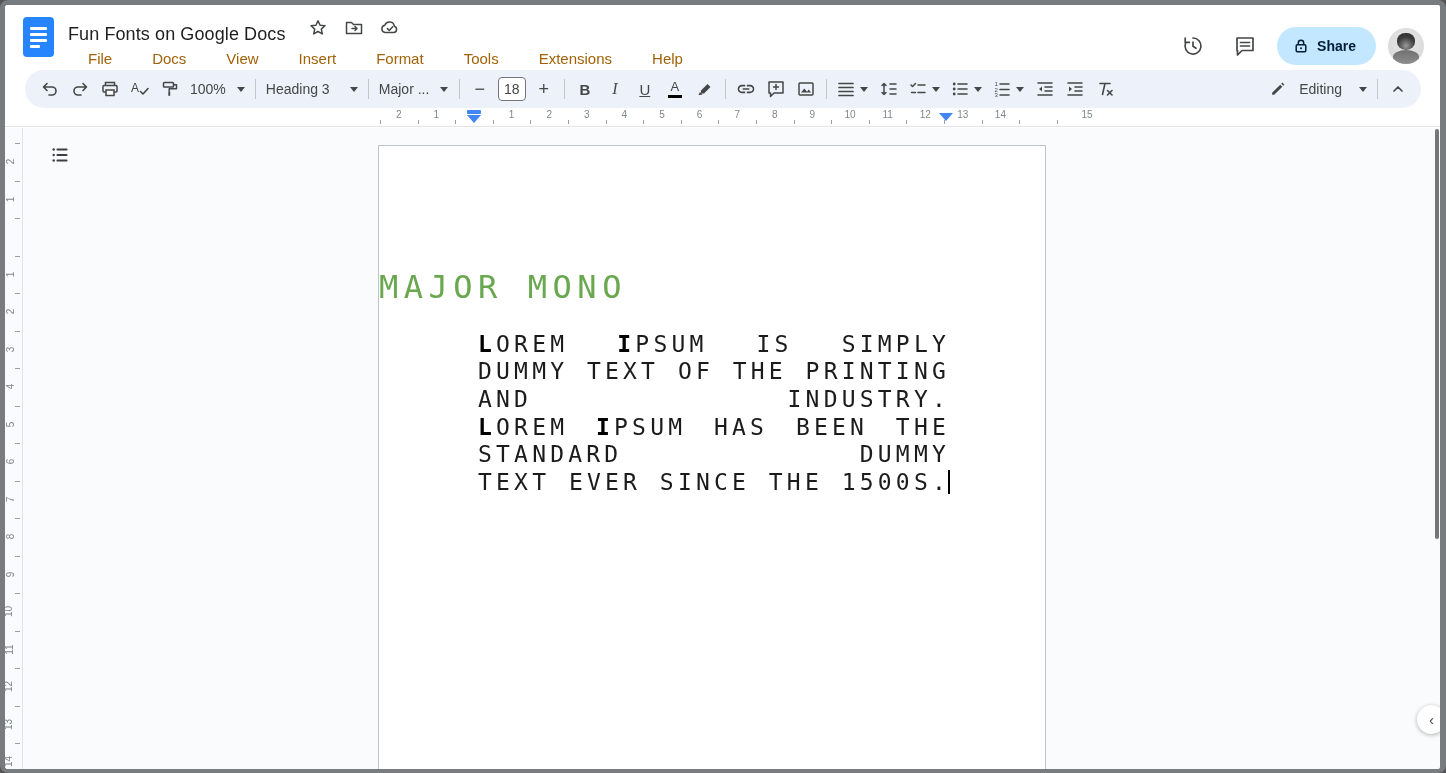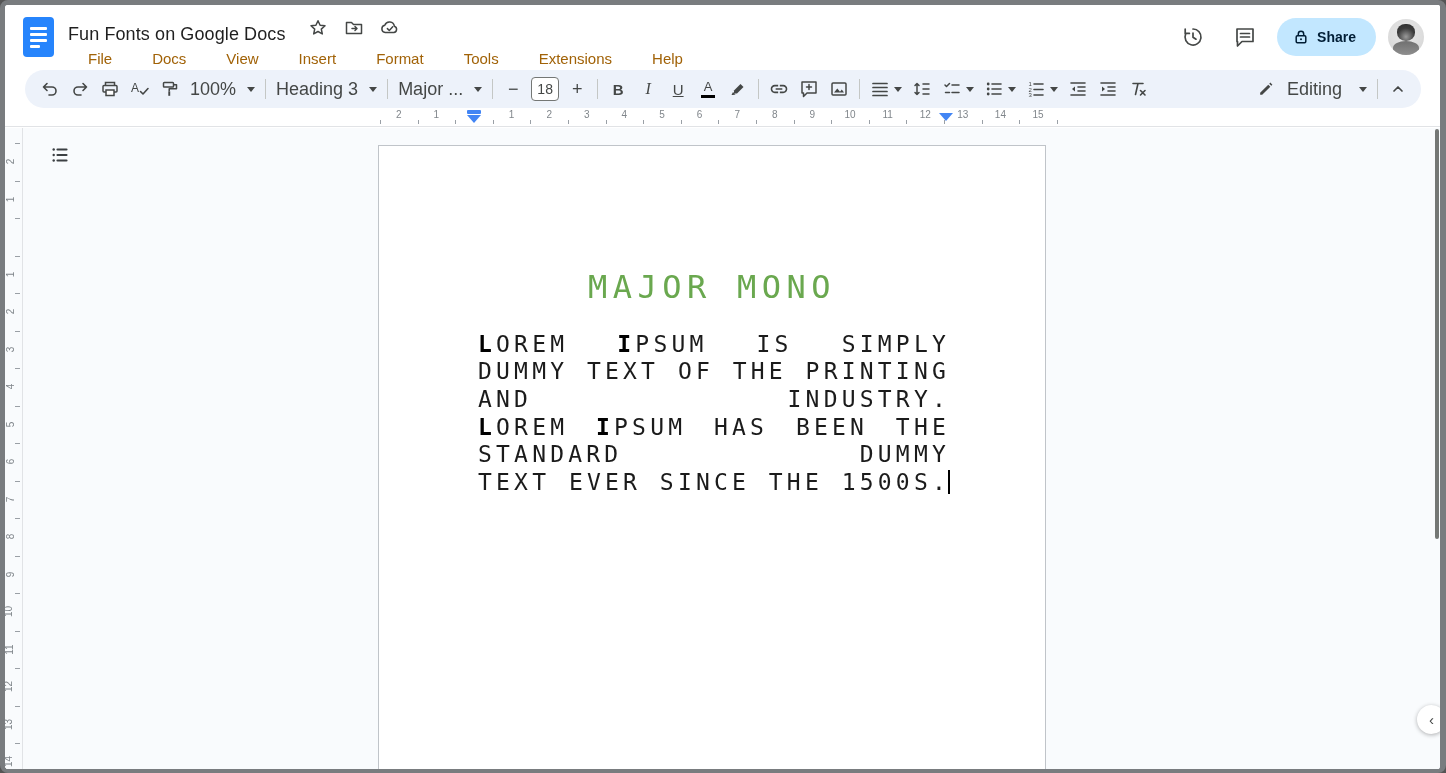--- a/index.html
+++ b/index.html
@@ -13,58 +13,58 @@
   
   .header { position:absolute; left:0; top:0; width:1435px; height:64px; background:#fff; display:flex; align-items:flex-start; }
   .docs-logo { width:31px; height:40px; margin:12px 0 0 18px; border-radius:4px; background:#2684fc; position:relative; flex:none; }
   .docs-logo .ln { position:absolute; left:7px; height:3px; background:#fff; border-radius:1px; }
   .title-col { margin-left:14px; padding-top:11px; }
   .doc-title { font-size:18px; color:#1f1f1f; letter-spacing:.1px; display:inline-block; }
   .title-icons { display:inline-flex; gap:12px; margin-left:16px; vertical-align:2px; }
   .icon-btn { width:24px; height:24px; display:flex; align-items:center; justify-content:center; border-radius:50%; cursor:pointer; }
   .menu-bar { display:flex; gap:8px; margin-top:3px; margin-left:-6px; }
   .menu-item { font-size:15px; color:#a16207; padding:2px 6px; border-radius:4px; cursor:pointer;margin-left:20px; }
-  .header-right { margin-left:auto; display:flex; align-items:center; gap:12px; padding:12px 16px 0 0; }
+  .header-right { margin-left:auto; display:flex; align-items:center; gap:12px; padding:21px 16px 0 0; }
   .round-btn { width:40px; height:40px; border-radius:50%; display:flex; align-items:center; justify-content:center; cursor:pointer; }
   .share-btn { height:38px; background:#c2e7ff; color:#001d35; border:none; border-radius:19px;
     display:flex; align-items:center; gap:8px; padding:0 20px 0 16px; font-size:14px; font-weight:bold;
     font-family:"Liberation Sans",sans-serif; cursor:pointer; }
   .avatar { width:36px; height:36px; border-radius:50%; overflow:hidden; position:relative;
     background:radial-gradient(circle at 50% 40%, #e8e8e8 0%, #dcdcdc 60%, #cfcfcf 100%); flex:none; cursor:pointer; }
   .avatar::before { content:""; position:absolute; left:9px; top:5px; width:18px; height:17px; border-radius:45% 45% 48% 48%;
     background:radial-gradient(circle at 50% 75%, #9a9a9a 0%, #3c3c3c 55%, #2a2a2a 100%); }
   .avatar::after { content:""; position:absolute; left:5px; top:22px; width:26px; height:14px; border-radius:50% 50% 0 0;
     background:linear-gradient(#707070,#8e8e8e); }
   
   .toolbar { position:absolute; left:20px; top:65px; width:1396px; height:38px; background:#edf2fa;
     border-radius:19px; display:flex; align-items:center; padding:0 8px 0 10px; }
   .tb-btn { height:28px; min-width:28px; border-radius:4px; display:flex; align-items:center; justify-content:center;
     cursor:pointer; flex:none; margin:0 1px; color:#444746; }
-  .tb-text { font-size:18px; padding:0 4px; gap:6px; }
+  .tb-text { font-size:14px; padding:0 4px; gap:6px; }
   .tb-sep { width:1px; height:20px; background:#c4c7c5; margin:0 5px; flex:none; }
   .caret { width:0; height:0; border-left:4px solid transparent; border-right:4px solid transparent; border-top:5px solid #444746; margin-left:5px; }
   .glyph { font-size:15px; color:#444746; font-family:"Liberation Sans",sans-serif; }
   .size-box { width:28px; height:24px; border:1px solid #747775; border-radius:4px; background:#fff;
     font-size:14px; display:flex; align-items:center; justify-content:center; margin:0 3px; cursor:text; }
   .spacer { flex:1; }
   
   .rulerbar { position:absolute; left:0; top:103px; width:1435px; height:19px; background:#fff; border-bottom:1px solid #e1e3e6; }
   .rnum { position:absolute; top:1px; font-size:10px; color:#80868b; transform:translateX(-50%); }
   .rtick { position:absolute; bottom:2px; width:1px; height:4px; background:#9aa0a6; }
   .ind-bar { position:absolute; left:462px; top:2px; width:14px; height:4px; background:#4285f4; border-radius:1px; }
   .ind-tri { position:absolute; width:0; height:0; border-left:7px solid transparent; border-right:7px solid transparent; border-top:8px solid #4285f4; cursor:ew-resize; }
   
   .canvas { position:absolute; left:0; top:123px; width:1435px; height:641px; background:#f9fbfd; overflow:hidden; }
   .vruler { position:absolute; left:0; top:0; width:18px; height:641px; border-right:1px solid #e1e3e6; background:#f9fbfd; }
   .vtick { position:absolute; right:2px; width:5px; height:1px; background:#9aa0a6; }
   .vnum { position:absolute; right:8px; font-size:10px; color:#80868b; transform:rotate(-90deg); transform-origin:center; }
   .outline-btn { position:absolute; left:38px; top:10px; width:34px; height:34px; border-radius:50%;
     display:flex; align-items:center; justify-content:center; cursor:pointer; }
   .page { position:absolute; left:373px; top:17px; width:668px; height:700px; background:#fff; border:1px solid #c0c4c9; cursor:text; }
-  .doc-heading { position:absolute; left:0; top:122px; width:100%; display:flex; justify-content:center; gap:25px;
+  .doc-heading { position:absolute; left:0; top:122px; width:100%; display:flex; gap:25px;
     font-family:"DejaVu Sans Mono", monospace; font-size:32px; letter-spacing:5.5px; color:#6aa84f; font-weight:400; }
   .doc-body { position:absolute; left:99px; top:184px; width:472px;
     font-family:"DejaVu Sans Mono", monospace; font-size:23px; letter-spacing:4.2px; color:#1b1b1b; }
   .doc-line { display:flex; justify-content:space-between; height:27.6px; align-items:center; white-space:nowrap; }
   .doc-line b, .doc-heading b { font-weight:bold; color:#000; }
   .cursor { position:absolute; width:2px; height:24px; background:#000; }
   .vscroll { position:absolute; right:1px; top:1px; width:4px; height:410px; background:#747775; border-radius:2px; cursor:grab; }
   .side-chevron { position:absolute; left:1412px; top:577px; width:29px; height:29px; border-radius:50%;
     background:#fff; box-shadow:0 1px 4px rgba(0,0,0,.3); display:flex; align-items:center; justify-content:center;
     font-size:15px; color:#444746; cursor:pointer; }
@@ -174,21 +174,21 @@
     <span class="tb-btn tb-text">
       <span>100%</span>
       <span class="caret"></span>
     </span>
     <span class="tb-sep"></span>
     <span class="tb-btn tb-text" style="min-width:100px;justify-content:space-between">
       <span>Heading 3</span>
       <span class="caret"></span>
     </span>
     <span class="tb-sep"></span>
-    <span class="tb-btn tb-text" style="min-width:78px;justify-content:center">
+    <span class="tb-btn tb-text" style="min-width:78px;justify-content:flex-start">
       <span>Major ...</span>
       <span class="caret"></span>
     </span>
     <span class="tb-sep"></span>
     <span class="tb-btn">
         <span class="glyph" style="font-size:18px">−</span>
       </span>
     <span class="size-box">18</span>
     <span class="tb-btn">
         <span class="glyph" style="font-size:18px">+</span>
@@ -318,21 +318,21 @@
       <span class="rnum" style="left: 657px;">5</span>
       <span class="rnum" style="left: 694.6px;">6</span>
       <span class="rnum" style="left: 732.2px;">7</span>
       <span class="rnum" style="left: 769.8px;">8</span>
       <span class="rnum" style="left: 807.4px;">9</span>
       <span class="rnum" style="left: 845px;">10</span>
       <span class="rnum" style="left: 882.6px;">11</span>
       <span class="rnum" style="left: 920.2px;">12</span>
       <span class="rnum" style="left: 957.8px;">13</span>
       <span class="rnum" style="left: 995.4px;">14</span>
-      <span class="rnum" style="left: 1033px;">15</span>
+      <span class="rnum" style="left: 1082px;">15</span>
       <span class="rtick" style="left: 375px;"></span>
       <span class="rtick" style="left: 412.6px;"></span>
       <span class="rtick" style="left: 450.2px;"></span>
       <span class="rtick" style="left: 487.8px;"></span>
       <span class="rtick" style="left: 525.4px;"></span>
       <span class="rtick" style="left: 563px;"></span>
       <span class="rtick" style="left: 600.6px;"></span>
       <span class="rtick" style="left: 638.2px;"></span>
       <span class="rtick" style="left: 675.8px;"></span>
       <span class="rtick" style="left: 713.4px;"></span>

